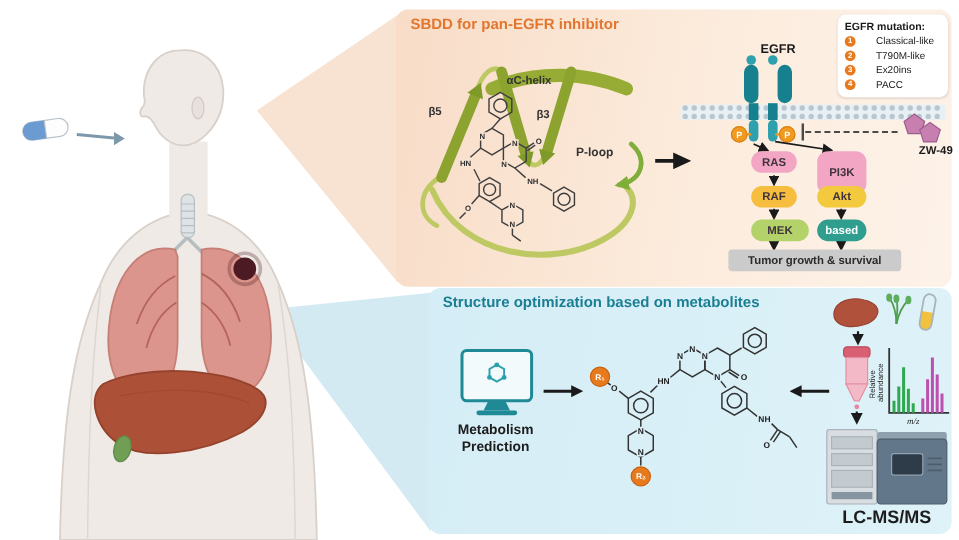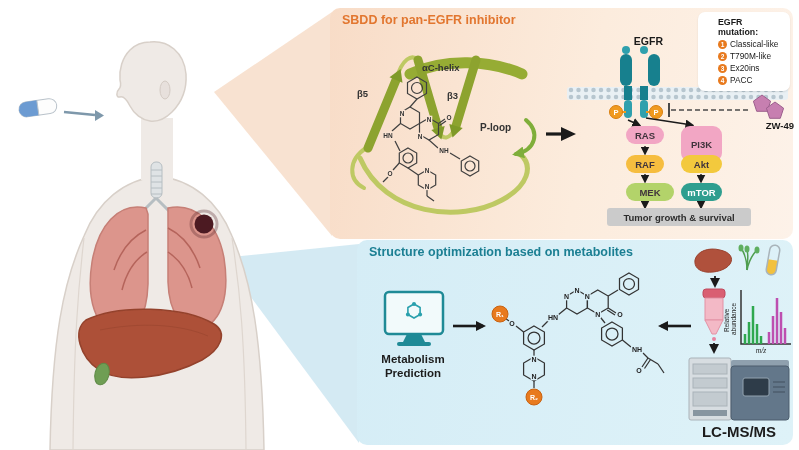--- a/index.html
+++ b/index.html
@@ -20,23 +20,23 @@
         font-size:9.5px;font-weight:bold;color:#40343c;border-radius:9px}
   .node-ras,.node-pi3k{background:#f2a6c4}
   .node-raf{background:#f6bd3f}
   .node-akt{background:#f3c93d}
   .node-mek{background:#b3d36a}
   .node-mtor{background:#2f9e8f;color:#fff}
   .outcome{position:absolute;left:277px;top:200px;width:144px;height:18px;background:#cbcbcb;
            border-radius:3px;display:flex;align-items:center;justify-content:center;
            font-size:9.5px;font-weight:bold;color:#2c2c2c}
   .legend{position:absolute;left:368px;top:4px;width:92px;background:#fff;border-radius:7px;
-          padding:5px 6px 6px 20px;box-sizing:border-box;box-shadow:0 1px 2px rgba(0,0,0,.10)}
+          padding:5px 6px 6px 6px;box-sizing:border-box;box-shadow:0 1px 2px rgba(0,0,0,.10)}
   .legend-title{font-size:8.8px;font-weight:bold;color:#1a1a1a;margin-bottom:2px}
-  .legend-item{display:flex;align-items:center;gap:3px;margin-top:2px}
+  .legend-item{display:flex;align-items:center;gap:17px;margin-top:2px}
   .num-badge{width:9px;height:9px;border-radius:50%;background:#e87a1e;color:#fff;flex:0 0 9px;
              font-size:6.5px;font-weight:bold;display:flex;align-items:center;justify-content:center}
   .legend-label{font-size:8.3px;color:#1a1a1a;white-space:nowrap}
   .egfr-lbl{left:293px;top:27px;width:40px;text-align:right;font-size:10.5px;font-weight:bold;color:#1a1a1a}
   .zw49-lbl{left:416px;top:112px;width:48px;text-align:right;font-size:9.5px;font-weight:bold;color:#1a1a1a}
   .prot-lbl{font-size:9.5px;font-weight:600}
   .ploop-lbl{font-weight:bold;font-size:10px}
   .pred-lbl{left:17px;top:112px;width:78px;text-align:center;font-size:11.5px;font-weight:bold;
             color:#1c1c1c;line-height:14px}
   .lcms-lbl{left:327px;top:183px;width:110px;text-align:center;font-size:15px;font-weight:bold;color:#1c1c1c}
@@ -212,21 +212,21 @@
     <div class="lbl prot-lbl ploop-lbl" style="left:150px;top:114px">P-loop</div>
 
     <div class="lbl egfr-lbl">EGFR</div>
     <div class="lbl zw49-lbl">ZW-49</div>
 
     <div class="node node-ras" style="left:296px;top:118px;width:38px;height:18px">RAS</div>
     <div class="node node-pi3k" style="left:351px;top:118px;width:41px;height:36px">PI3K</div>
     <div class="node node-raf" style="left:296px;top:147px;width:38px;height:18px">RAF</div>
     <div class="node node-akt" style="left:351px;top:147px;width:41px;height:18px">Akt</div>
     <div class="node node-mek" style="left:296px;top:175px;width:48px;height:18px">MEK</div>
-    <div class="node node-mtor" style="left:351px;top:175px;width:41px;height:18px">mTOR</div>
+    <div class="node node-mtor" style="left:351px;top:175px;width:41px;height:18px">based</div>
     <div class="outcome">Tumor growth &amp; survival</div>
 
     <div class="legend">
       <div class="legend-title">EGFR mutation:</div>
       <div class="legend-item">
         <span class="num-badge">1</span>
         <span class="legend-label">Classical-like</span>
       </div>
       <div class="legend-item">
         <span class="num-badge">2</span>

